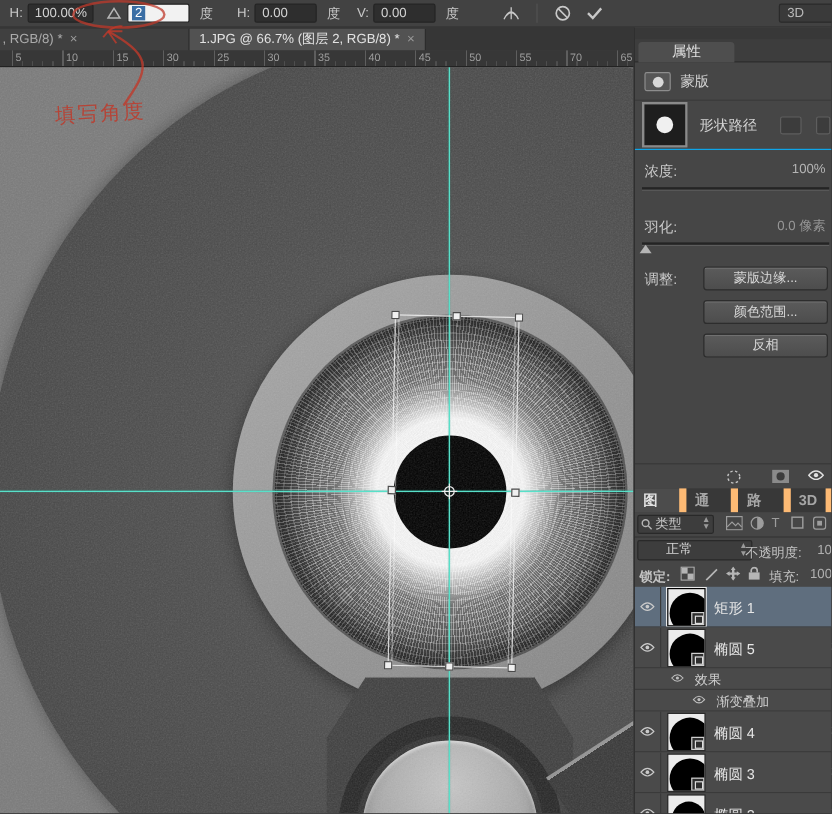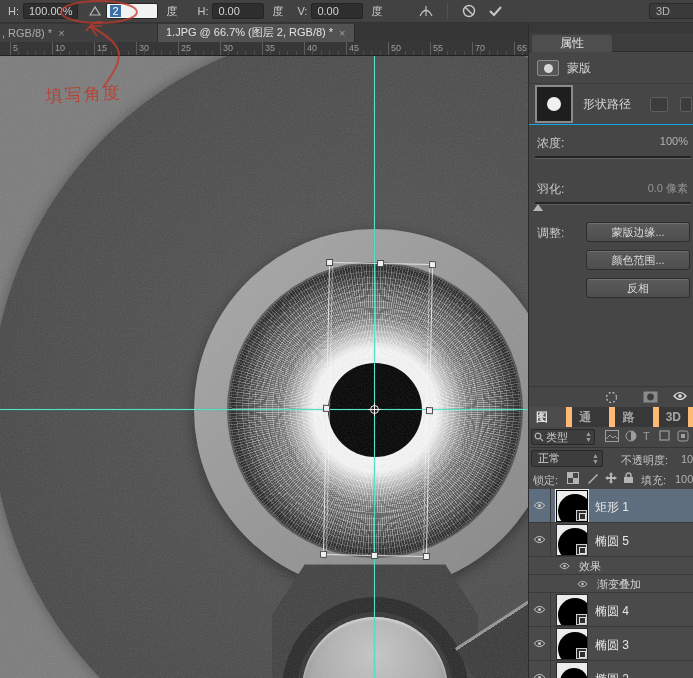--- a/index.html
+++ b/index.html
@@ -101,26 +101,26 @@
   .pb-icon { position:absolute; top:4px; color:#c3c3c3; }
   .layers-tabs { position:absolute; left:0; top:384px; width:165px; height:20px; background:#383838; display:flex; }
   .ltab { height:20px; padding:0 7px; font-size:12px; line-height:20px; color:#a6a6a6; border-right:6px solid #fdba74;font-weight:bold; }
   .ltab.active { background:#4c4c4c; color:#e0e0e0; }
   .filter-row { position:absolute; left:0; top:404px; width:165px; height:21px; background:#464646; border-bottom:1px solid #353535; }
   .kind-combo { position:absolute; left:2px; top:2px; width:64px; height:16px; background:#3d3d3d; border:1px solid #292929; border-radius:2px; color:#c9c9c9; font-size:11px; line-height:14px; padding-left:14px; }
   .kind-combo .mag { position:absolute; left:2px; top:2px; }
   .kind-combo .st { position:absolute; right:2px; top:1px; font-size:7px; color:#9a9a9a; line-height:6px; }
   .f-ic { position:absolute; top:3px; color:#9d9d9d; font-size:11px; }
   .blend-row { position:absolute; left:0; top:425px; width:165px; height:21px; white-space:nowrap; }
-  .blend-combo { position:absolute; left:2px; top:2px; width:72px; height:17px; background:#3d3d3d; border:1px solid #292929; border-radius:2px; color:#d6d6d6; font-size:11px; line-height:15px; padding-left:6px; }
+  .blend-combo { position:absolute; left:2px; top:2px; width:96px; height:17px; background:#3d3d3d; border:1px solid #292929; border-radius:2px; color:#d6d6d6; font-size:11px; line-height:15px; padding-left:23px; }
   .blend-combo .st { position:absolute; right:3px; top:2px; font-size:7px; color:#9a9a9a; line-height:6px; }
   .opacity-label { position:absolute; left:92px; top:5px; font-size:11px; color:#c3c3c3; }
   .opacity-val { position:absolute; left:152px; top:5px; font-size:11px; color:#b0b0b0; }
   .lock-row { position:absolute; left:0; top:446px; width:165px; height:20px; }
-  .lock-label { position:absolute; left:4px; top:4px; font-size:11px; color:#c3c3c3; }
+  .lock-label { position:absolute; left:4px; top:4px; font-size:11px; color:#c3c3c3;font-weight:bold; }
   .lk { position:absolute; top:3px; color:#b5b5b5; }
   .fill-label { position:absolute; left:112px; top:4px; font-size:11px; color:#c3c3c3; }
   .fill-val { position:absolute; left:146px; top:4px; font-size:11px; color:#b0b0b0; }
   .layer-list { position:absolute; left:0; top:466px; width:165px; height:189px; background:#4a4a4a; }
   .lrow { position:relative; width:165px; height:34px; background:#4a4a4a; border-bottom:1px solid #3a3a3a; overflow:hidden; }
   .lrow.selected { background:#5f6e7e; }
   .lrow.sub { height:18px; }
   .eye-gutter { position:absolute; left:0; top:0; bottom:0; width:22px; border-right:1px solid #3a3a3a; display:flex; align-items:center; justify-content:center; }
   .lthumb { position:absolute; left:28px; top:2px; width:30px; height:30px; background:#ececec; overflow:hidden; box-shadow:0 0 0 1px #2b2b2b; }
   .lrow.selected .lthumb { box-shadow:0 0 0 1px #000, 0 0 0 2px #e8e8e8; }

